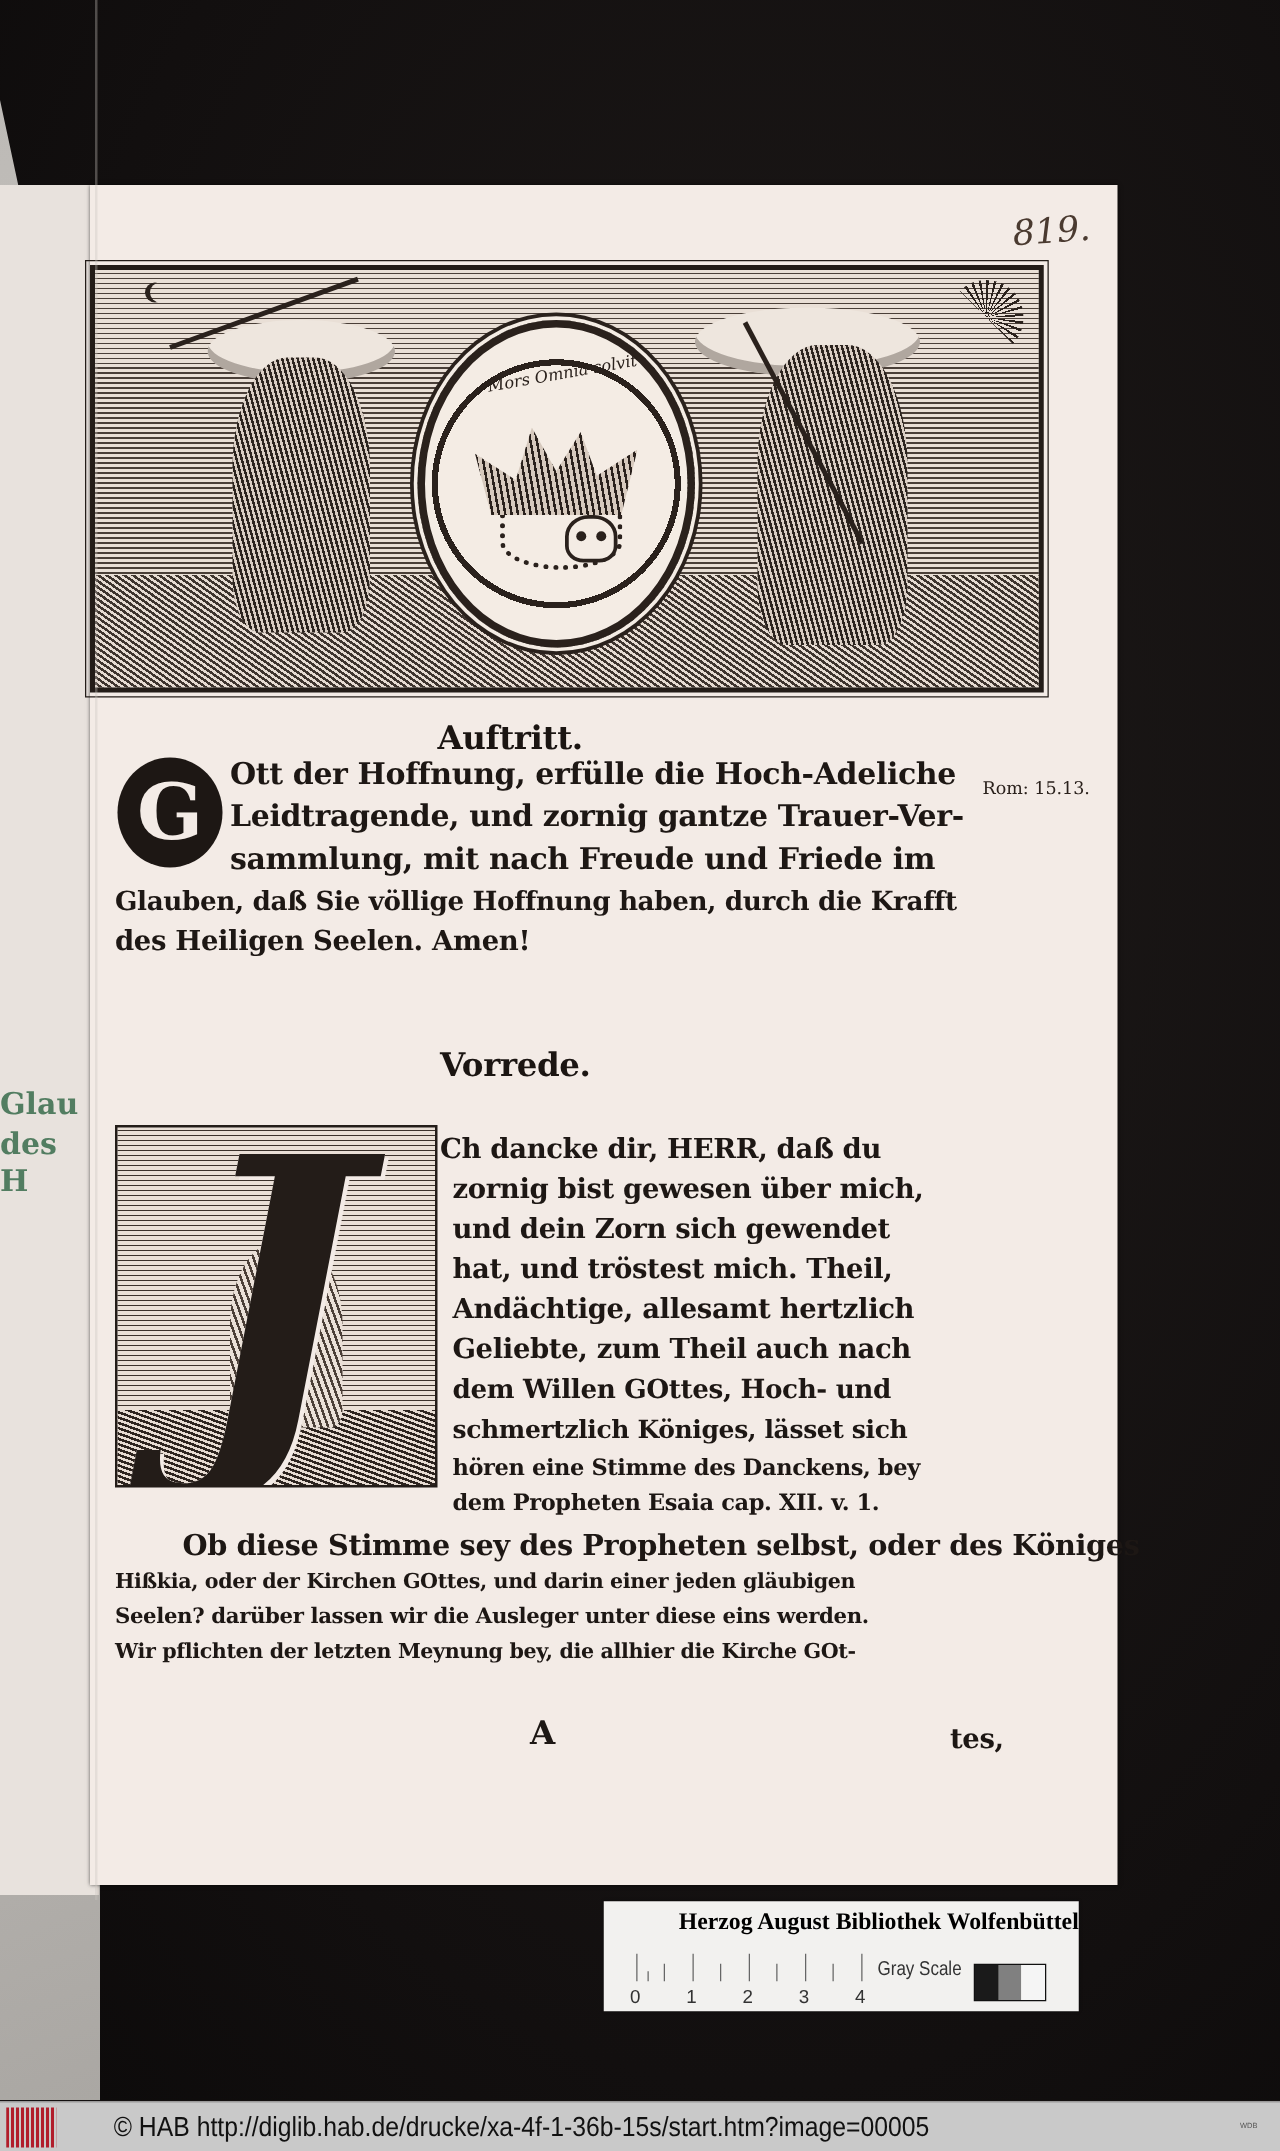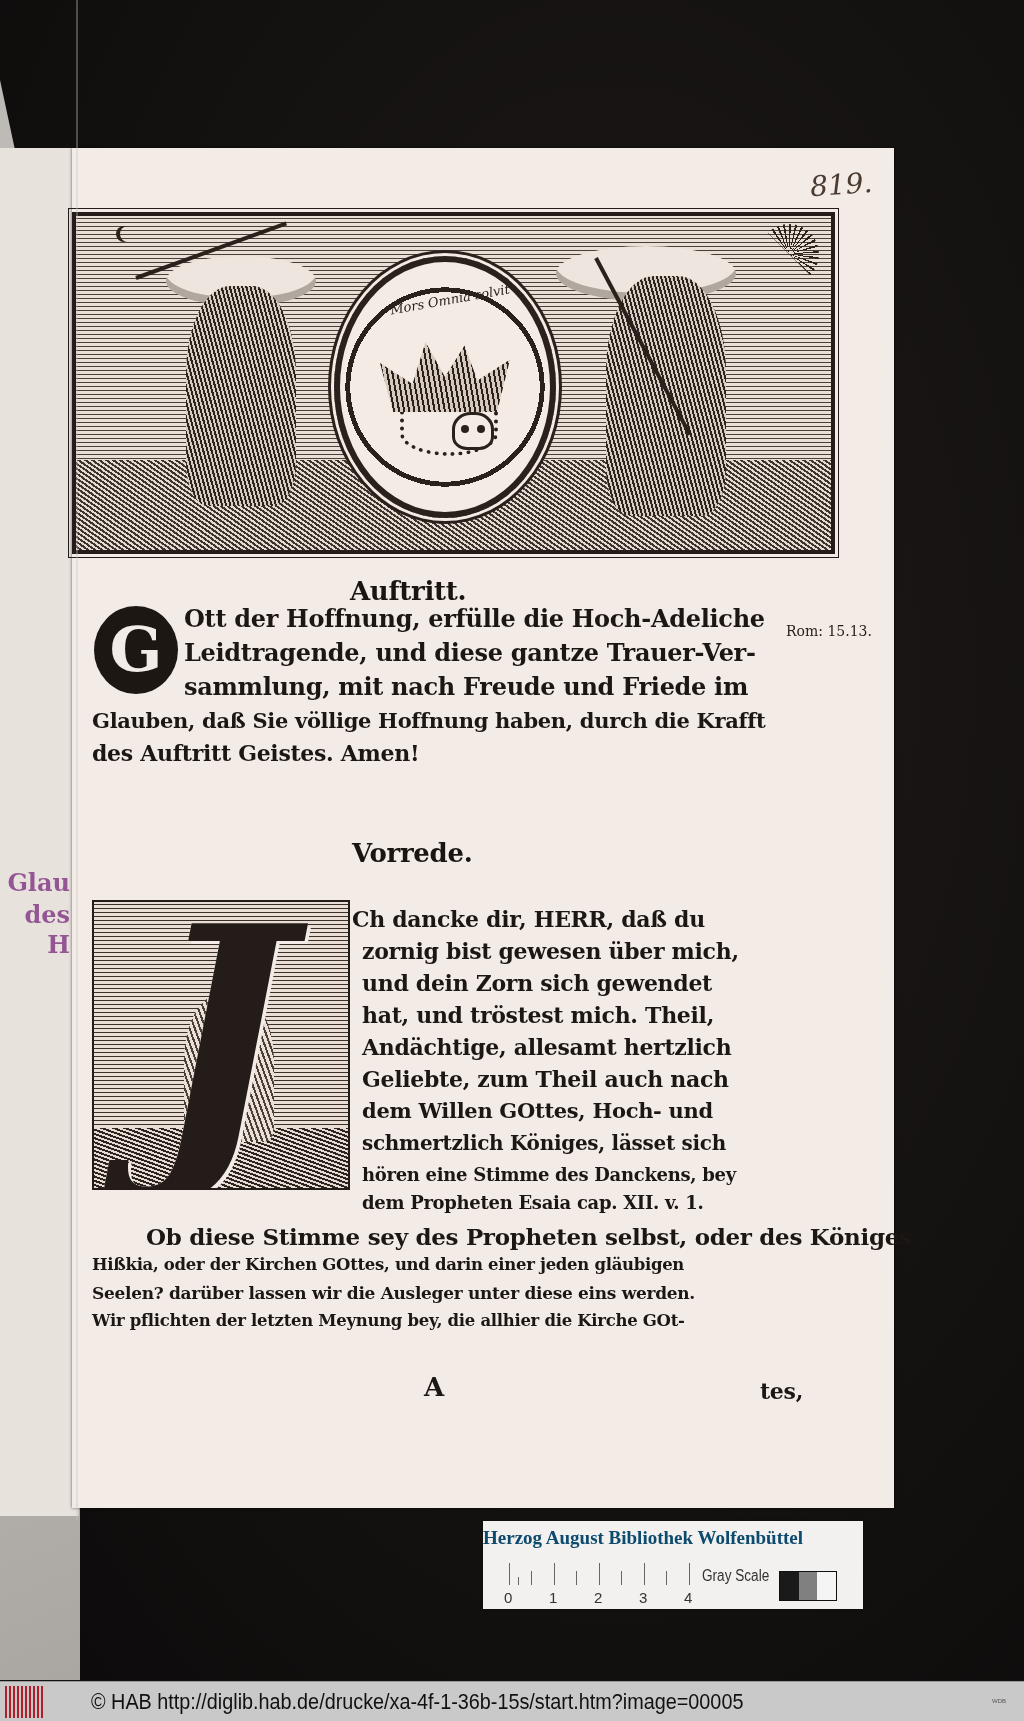--- a/index.html
+++ b/index.html
@@ -21,23 +21,23 @@
     position: absolute; left: 72px; top: 148px; width: 822px; height: 1360px;
     background: #f3ebe6;
     box-shadow: 0 0 3px rgba(0,0,0,.6);
   }
   .left-page {
     position: absolute; left: 0; top: 148px; width: 78px; height: 1368px;
     background: #e8e2dd;
     border-right: 1px solid #cfc8c2;
   }
   .left-page .bleed {
-    position: absolute; left: 0; width: 70px; color: #701a75;
+    position: absolute; left: 0; width: 70px; color: #14532d;
     font-family: "DejaVu Serif", serif; font-weight: bold; font-size: 24px;
-    opacity: .7; line-height: 30px; text-align: right; padding-right: 6px;
+    opacity: .7; line-height: 30px; text-align: left; padding-right: 6px;
   }
   .fold-line {
     position: absolute; left: 76px; top: 0px; width: 2px; height: 1520px;
     background: rgba(200,195,190,.35);
   }
   
   .banner {
     position: absolute; left: 0; top: 64px; width: 755px; height: 334px;
     border: 4px solid #231c18; outline: 1px solid #231c18; outline-offset: 3px;
     background:
@@ -151,22 +151,22 @@
     background: #f2e9e0; border: 2px solid #2a211c;
   }
   .catchword-a { position: absolute; left: 352px; top: 1224px; font-size: 26px; }
   .catchword-tes { position: absolute; left: 688px; top: 1230px; font-size: 22px; }
   
   .hab-label {
     position: absolute; left: 483px; top: 1521px; width: 380px; height: 88px;
     background: #f2f1ef; box-shadow: 0 0 2px rgba(0,0,0,.5);
   }
   .hab-title {
-    position: absolute; left: 0; top: 6px; width: 100%; text-align: left;
-    font-family: "Liberation Serif", serif; font-weight: bold; font-size: 19px; color: #0c4a6e;
+    position: absolute; left: 0; top: 6px; width: 100%; text-align: right;
+    font-family: "Liberation Serif", serif; font-weight: bold; font-size: 19px; color: #000000;
   }
   .ruler {
     position: absolute; left: 26px; top: 42px; width: 180px; height: 22px;
   }
   .ruler .tick { position: absolute; bottom: 0; width: 1px; background: #666; }
   .ruler-num {
     position: absolute; top: 68px; font-family: "Liberation Sans", sans-serif; font-size: 15px; color: #333;
   }
   .grayscale-label {
     position: absolute; left: 219px; top: 46px; font-family: "Liberation Sans", sans-serif; font-size: 16px; color: #333;
@@ -224,24 +224,24 @@
       <div class="wreath"></div>
       <div class="skull"></div>
     </div>
   </div>
 
   <div class="heading heading-auftritt fraktur">Auftritt.</div>
 
   <div class="drop-g">G</div>
   <div class="margin-note">Rom: 15.13.</div>
   <div class="line fraktur" style="left:112px;top:456px;font-size:24px;">Ott der Hoffnung, erfülle die Hoch-Adeliche</div>
-  <div class="line fraktur" style="left:112px;top:490px;font-size:24px;">Leidtragende, und diese gantze Trauer-Ver-</div>
+  <div class="line fraktur" style="left:112px;top:490px;font-size:24px;">Leidtragende, und zornig gantze Trauer-Ver-</div>
   <div class="line fraktur" style="left:112px;top:524px;font-size:24px;">sammlung, mit nach Freude und Friede im</div>
   <div class="line fraktur" style="left:20px;top:558px;font-size:21px;">Glauben, daß Sie völlige Hoffnung haben, durch die Krafft</div>
-  <div class="line fraktur" style="left:20px;top:590px;font-size:22px;">des Auftritt Geistes. Amen!</div>
+  <div class="line fraktur" style="left:20px;top:590px;font-size:22px;">des Heiligen Seelen. Amen!</div>
 
   <div class="heading heading-vorrede fraktur">Vorrede.</div>
 
   <div class="initial-block">
     <div class="ground2"></div>
     <div class="seated-figure"></div>
     <div class="head"></div>
     <div class="letter">J</div>
   </div>
 

